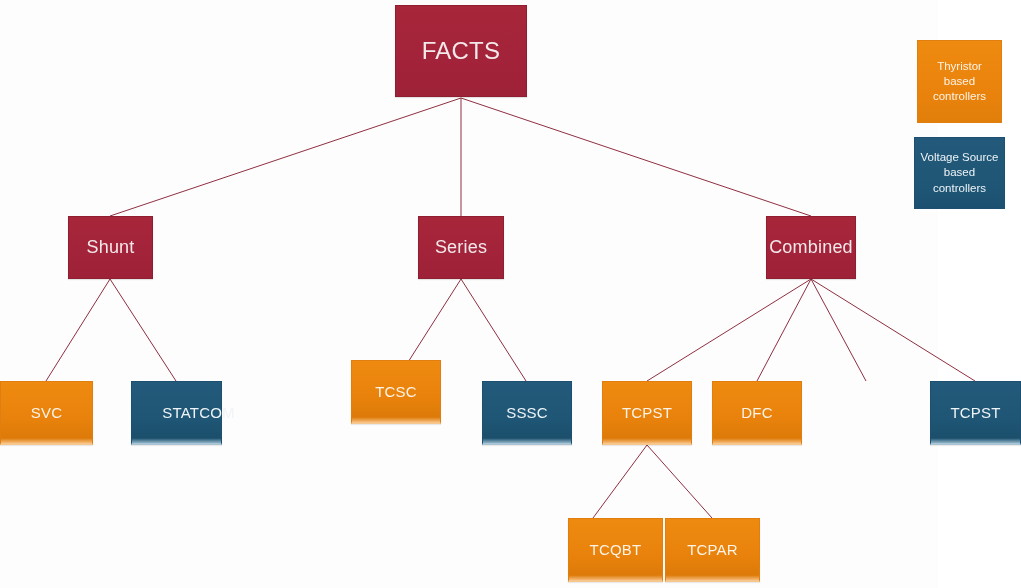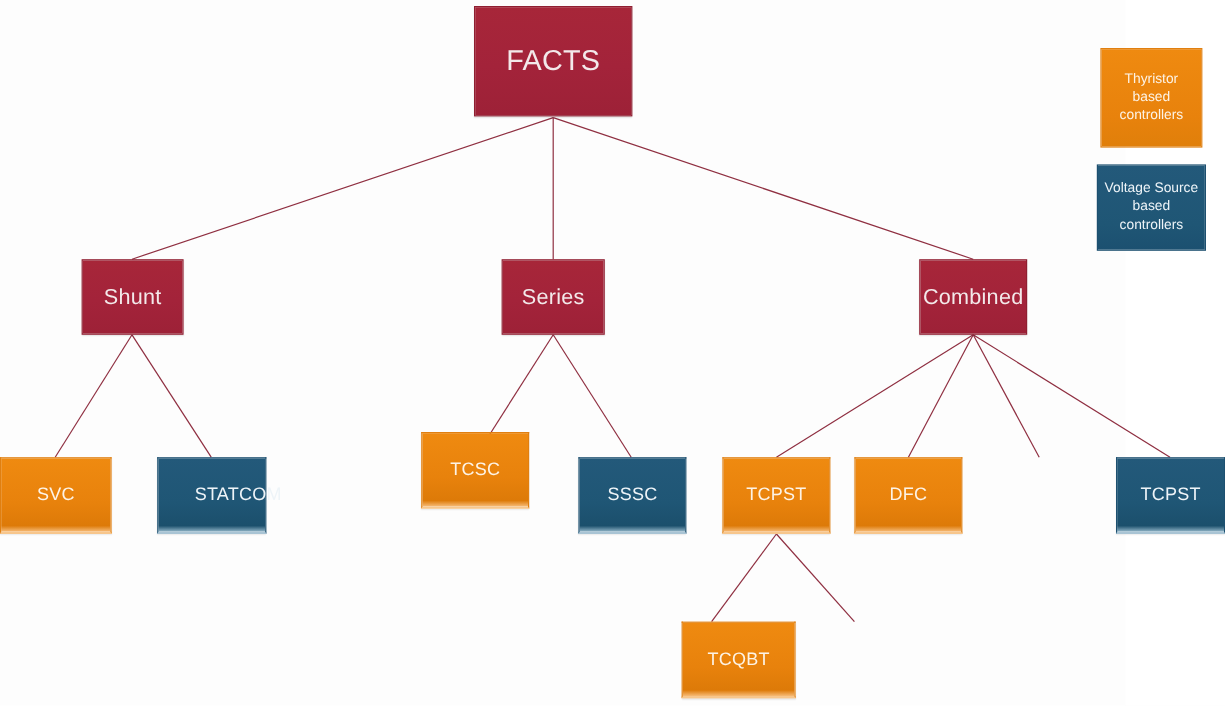--- a/index.html
+++ b/index.html
@@ -144,20 +144,23 @@
   <div class="node orange" style="left:712px;top:381px;width:90px;height:64px;">
     <span>DFC</span>
   </div>
   <div class="node blue" style="left:930px;top:381px;width:91px;height:64px;">
     <span>TCPST</span>
   </div>
 
   <div class="node orange" style="left:568px;top:518px;width:95px;height:64px;justify-content:center;">
     <span>TCQBT</span>
   </div>
+  <div class="node orange" style="left:665px;top:518px;width:95px;height:64px;">
+    <span>TCPAR</span>
+  </div>
 
   <div class="legend-box orange" style="left:917px;top:40px;width:85px;height:83px;">
     <span>Thyristor based controllers</span>
   </div>
   <div class="legend-box blue" style="left:914px;top:137px;width:91px;height:72px;">
     <span>Voltage Source based controllers</span>
   </div>
 
 </div>
 

